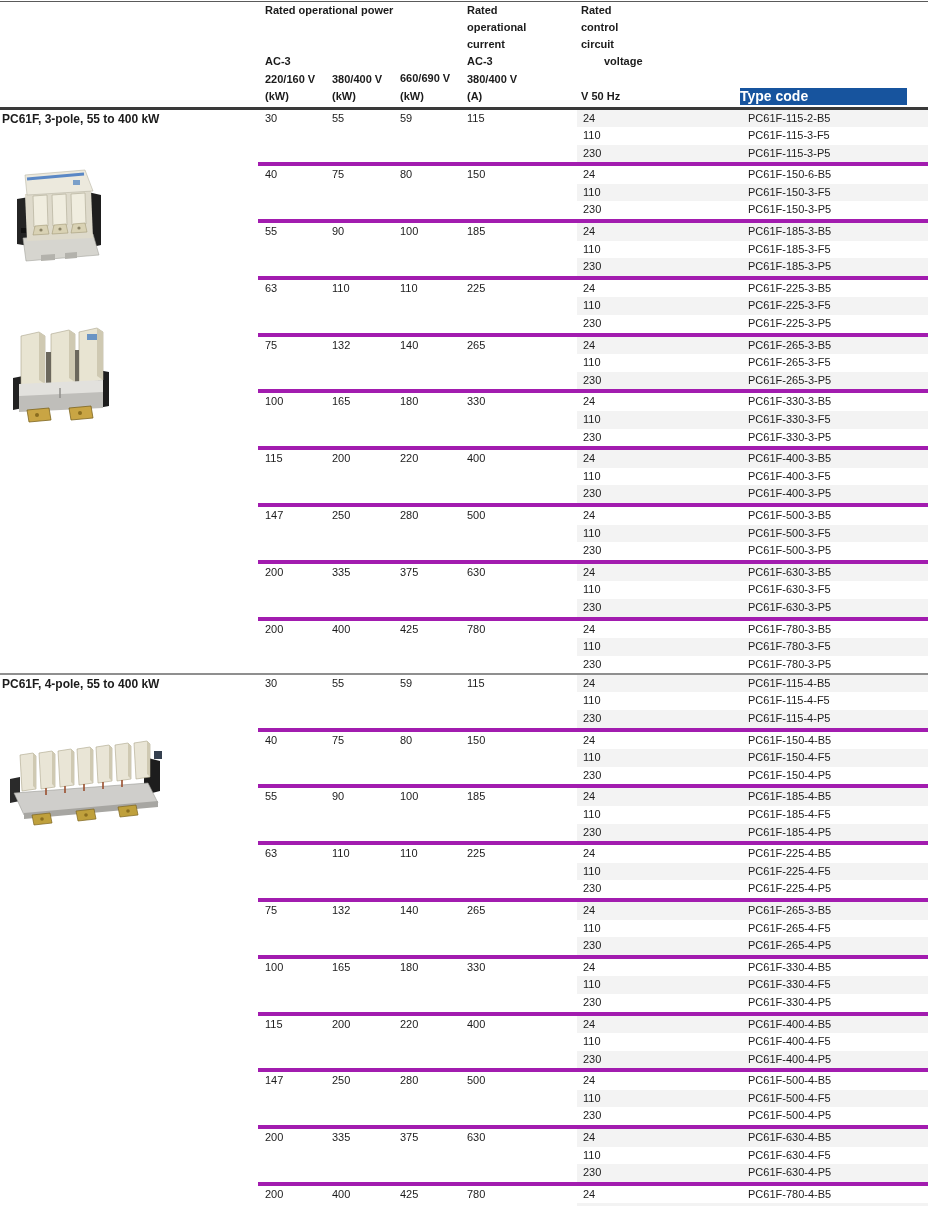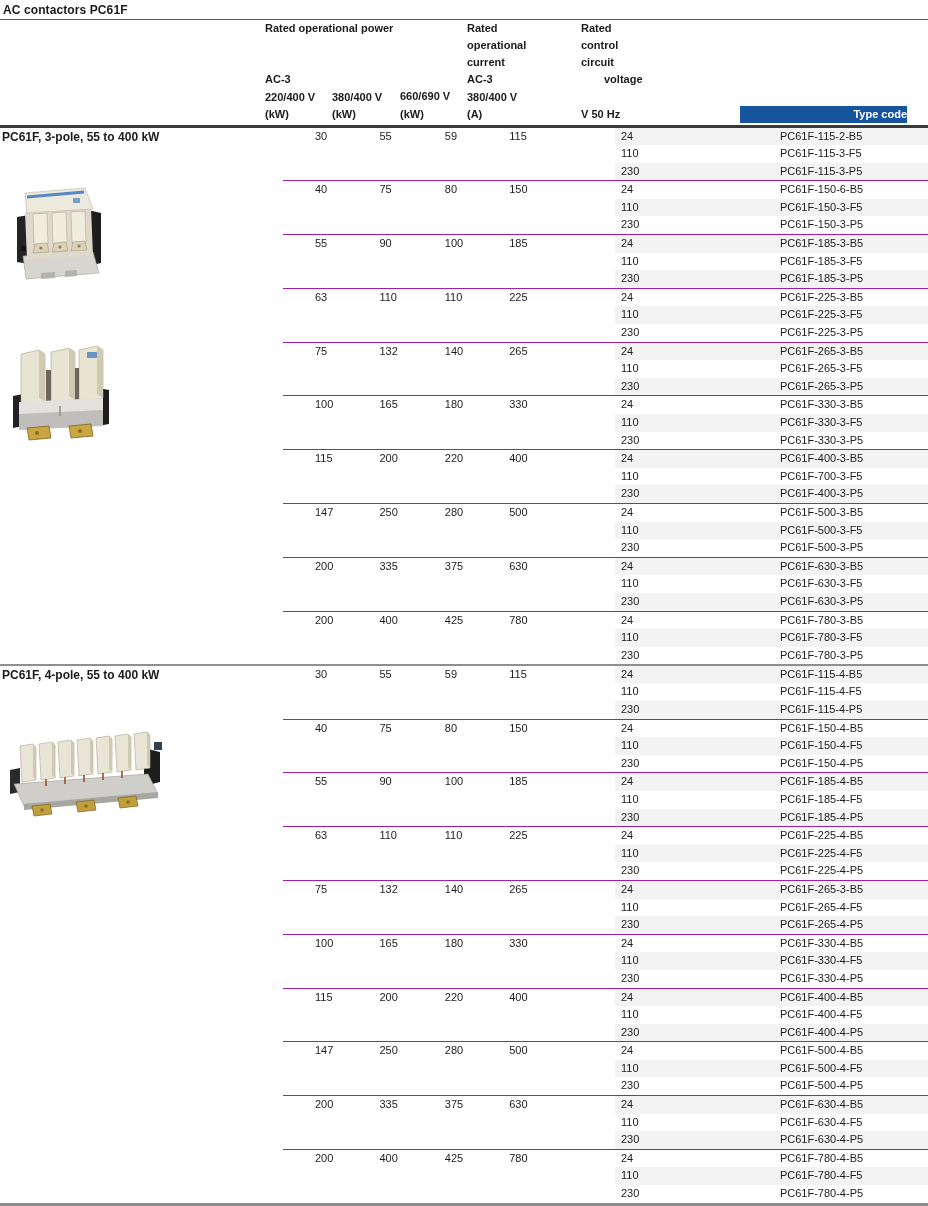--- a/index.html
+++ b/index.html
@@ -5,71 +5,70 @@
   html,body{margin:0;padding:0;background:#ffffff;}
   body{width:928px;font-family:"Liberation Sans","DejaVu Sans",sans-serif;color:#1b1b1b;}
   .page{position:relative;width:928px;height:1206px;background:#fff;overflow:hidden;}
 
   .page-title{margin:3px 0 0 3px;height:15px;font-size:12px;font-weight:bold;letter-spacing:.1px;}
   .title-rule{height:1px;background:#5a5a5a;margin-top:1px;}
 
   
   .table-header{position:relative;height:105px;font-size:11px;}
   .table-header .ht{position:absolute;white-space:nowrap;font-weight:bold;line-height:14px;}
-  .type-code-bar{position:absolute;left:740px;top:86px;width:167px;height:17px;background:var(--accent,#17549e);color:#fff;font-weight:bold;font-size:11px;line-height:17px;padding-left:22px;box-sizing:border-box;text-align:right;}
+  .type-code-bar{position:absolute;left:740px;top:86px;width:167px;height:17px;background:var(--accent,#17549e);color:#fff;font-weight:bold;font-size:14px;line-height:17px;padding-left:0;box-sizing:border-box;}
   .header-rule{height:2.5px;background:#3a3a3a;}
 
   
-  .section{display:flex;gap:25px;}
+  .section{display:flex;}
   .side{width:258px;position:relative;flex:0 0 258px;}
   .section-label{position:absolute;left:2px;top:2px;font-size:12px;font-weight:bold;white-space:nowrap;}
   .photo{position:absolute;}
   .rows{width:670px;flex:0 0 670px;font-size:11px;}
 
   .group{position:relative;}
-  .group.sep{border-top:1px solid #a21caf;}
-  .row{display:flex;height:17.6px;line-height:17.6px;margin-left:25px;}
+  .group.sep{border-top:4px solid #a21caf;}
+  .row{display:flex;height:17.6px;line-height:17.6px;}
   .c{box-sizing:border-box;overflow:hidden;white-space:nowrap;}
   .c1{width:74px;padding-left:7px;}
   .c2{width:68px;}
   .c3{width:67px;}
   .c4{width:110px;}
   .c5{width:163px;padding-left:6px;}
   .c6{width:188px;padding-left:8px;}
   .row.zebra .c5,.row.zebra .c6{background:var(--stripe,#f3f3f3);}
 
   .section-rule{height:1.5px;background:#8f8f8f;}
   .bottom-rule{height:4.5px;background:#8c8c8c;}
 </style>
 </head>
 <body>
 
 <div class="page">
 
-  <div class="page-title">AC contactors PC61F</div>
   <div class="title-rule"></div>
 
   <div class="table-header">
     <span class="ht" style="left:265px;top:1px">Rated operational power</span>
 
     <span class="ht" style="left:467px;top:1px">Rated</span>
     <span class="ht" style="left:467px;top:18px">operational</span>
     <span class="ht" style="left:467px;top:35px">current</span>
     <span class="ht" style="left:467px;top:52px">AC-3</span>
     <span class="ht" style="left:467px;top:70px">380/400 V</span>
     <span class="ht" style="left:467px;top:87px">(A)</span>
 
     <span class="ht" style="left:581px;top:1px">Rated</span>
     <span class="ht" style="left:581px;top:18px">control</span>
     <span class="ht" style="left:581px;top:35px">circuit</span>
     <span class="ht" style="left:604px;top:52px">voltage</span>
     <span class="ht" style="left:581px;top:87px">V 50 Hz</span>
 
     <span class="ht" style="left:265px;top:52px">AC-3</span>
-    <span class="ht" style="left:265px;top:70px">220/400 V</span>
+    <span class="ht" style="left:265px;top:70px">220/160 V</span>
     <span class="ht" style="left:265px;top:87px">(kW)</span>
     <span class="ht" style="left:332px;top:70px">380/400 V</span>
     <span class="ht" style="left:332px;top:87px">(kW)</span>
     <span class="ht" style="left:400px;top:69px">660/690 V</span>
     <span class="ht" style="left:400px;top:87px">(kW)</span>
 
     <div class="type-code-bar">Type code</div>
   </div>
   <div class="header-rule"></div>
 
@@ -295,21 +294,21 @@
             <span class="c c4">400</span>
             <span class="c c5">24</span>
             <span class="c c6">PC61F-400-3-B5</span>
           </div>
           <div class="row">
             <span class="c c1"></span>
             <span class="c c2"></span>
             <span class="c c3"></span>
             <span class="c c4"></span>
             <span class="c c5">110</span>
-            <span class="c c6">PC61F-700-3-F5</span>
+            <span class="c c6">PC61F-400-3-F5</span>
           </div>
           <div class="row zebra">
             <span class="c c1"></span>
             <span class="c c2"></span>
             <span class="c c3"></span>
             <span class="c c4"></span>
             <span class="c c5">230</span>
             <span class="c c6">PC61F-400-3-P5</span>
           </div>
         </div>

